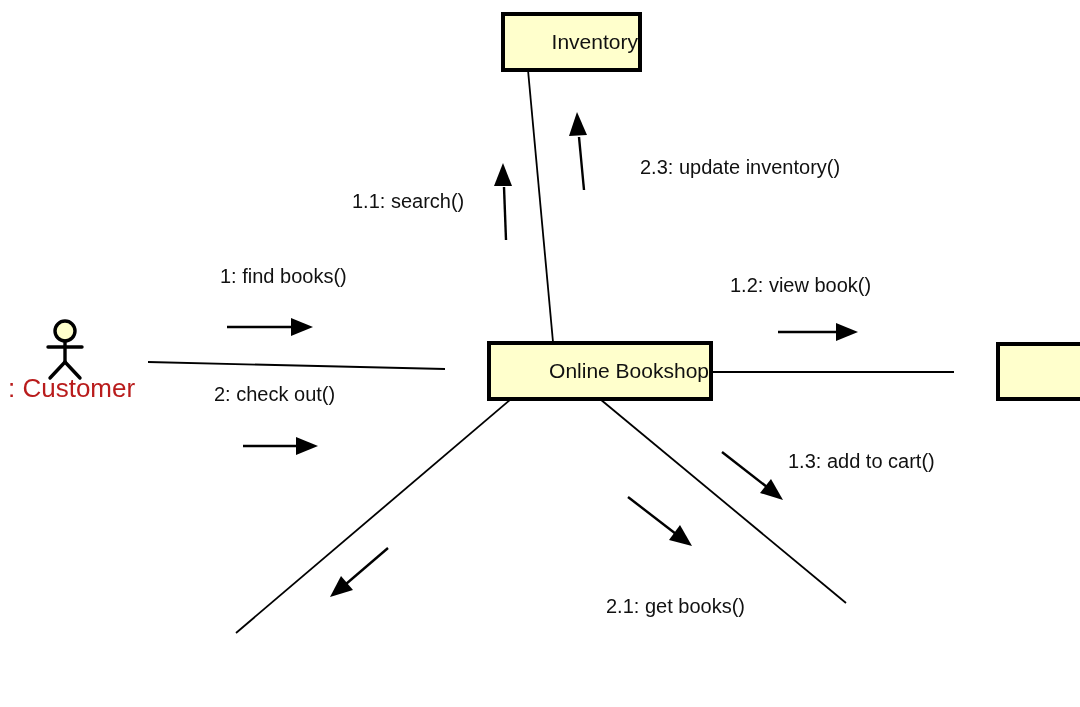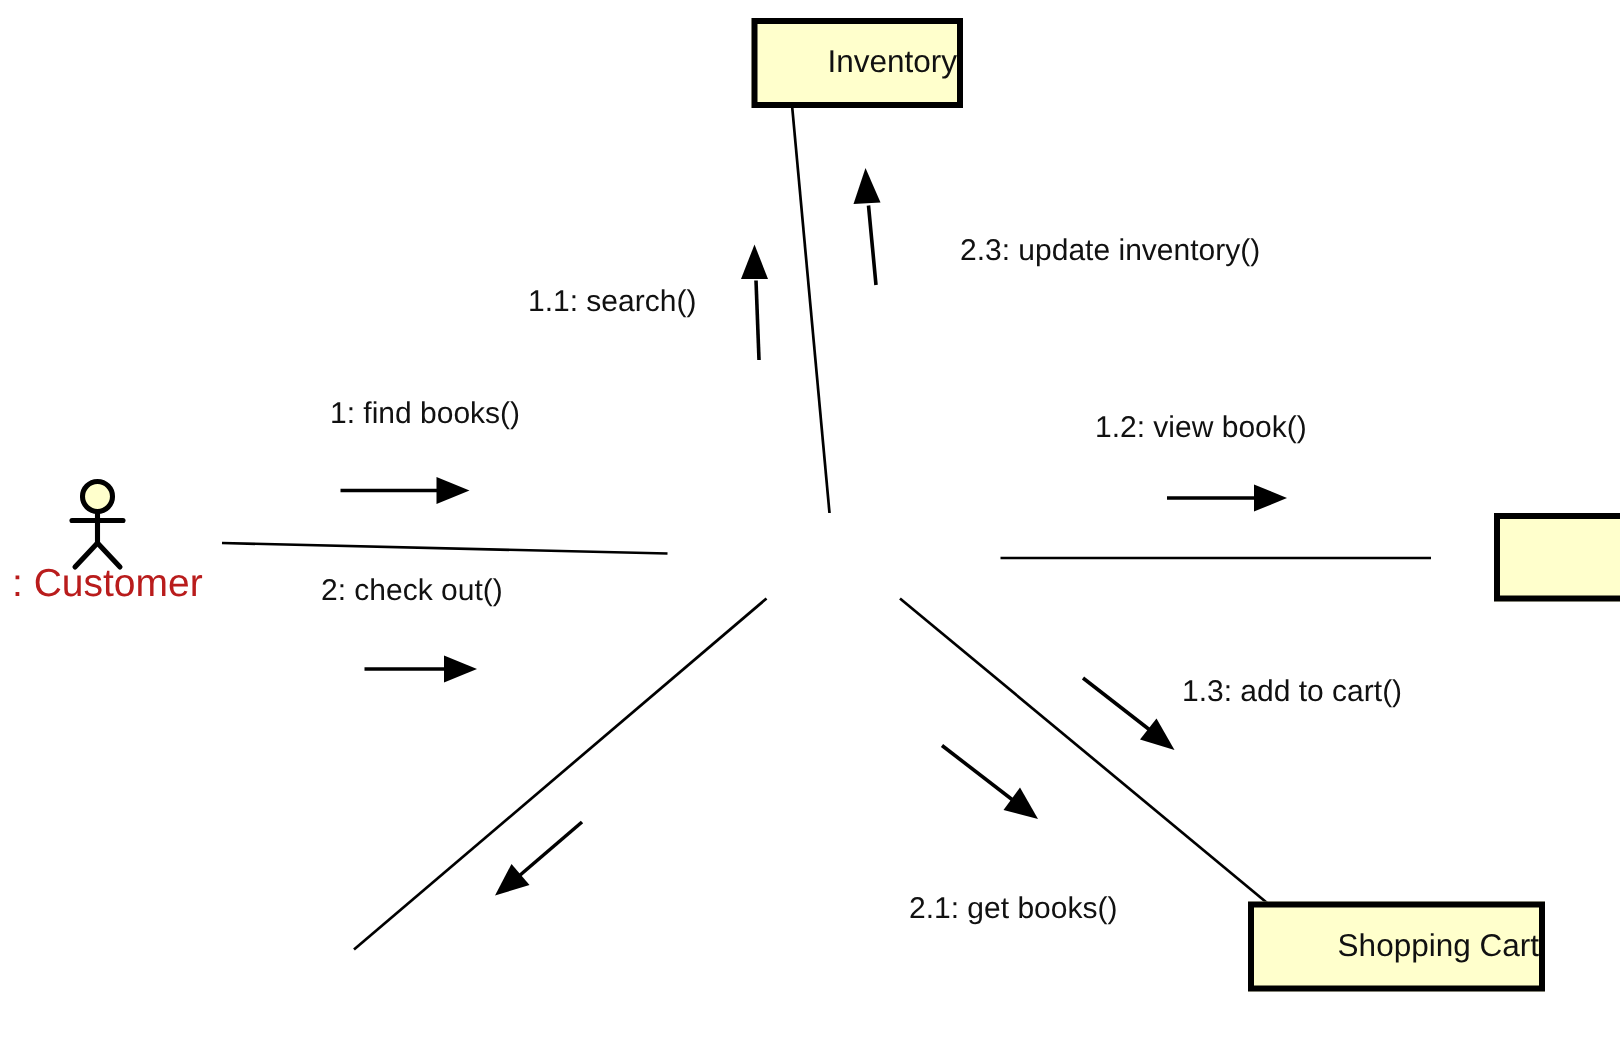--- a/index.html
+++ b/index.html
@@ -125,25 +125,25 @@
       <line x1="65" y1="341" x2="65" y2="362"></line>
       <line x1="48" y1="347" x2="82" y2="347"></line>
       <line x1="65" y1="362" x2="50" y2="378"></line>
       <line x1="65" y1="362" x2="80" y2="378"></line>
     </g>
   </svg>
 
   <div class="node" id="node-inventory">
     <span>Inventory</span>
   </div>
+  <div class="node" id="node-online-bookshop">
+    <span>Online Bookshop</span>
+  </div>
   <div class="node" id="node-book">
     <span>Book</span>
-  </div>
-  <div class="node" id="node-shopping-cart">
-    <span>Shopping Cart</span>
   </div>
 
   <div class="actor-label" id="label-actor">: Customer</div>
 
   <div class="msg-label" id="label-find-books">1: find books()</div>
   <div class="msg-label" id="label-check-out">2: check out()</div>
   <div class="msg-label" id="label-search">1.1: search()</div>
   <div class="msg-label" id="label-update-inventory">2.3: update inventory()</div>
   <div class="msg-label" id="label-view-book">1.2: view book()</div>
   <div class="msg-label" id="label-add-to-cart">1.3: add to cart()</div>

